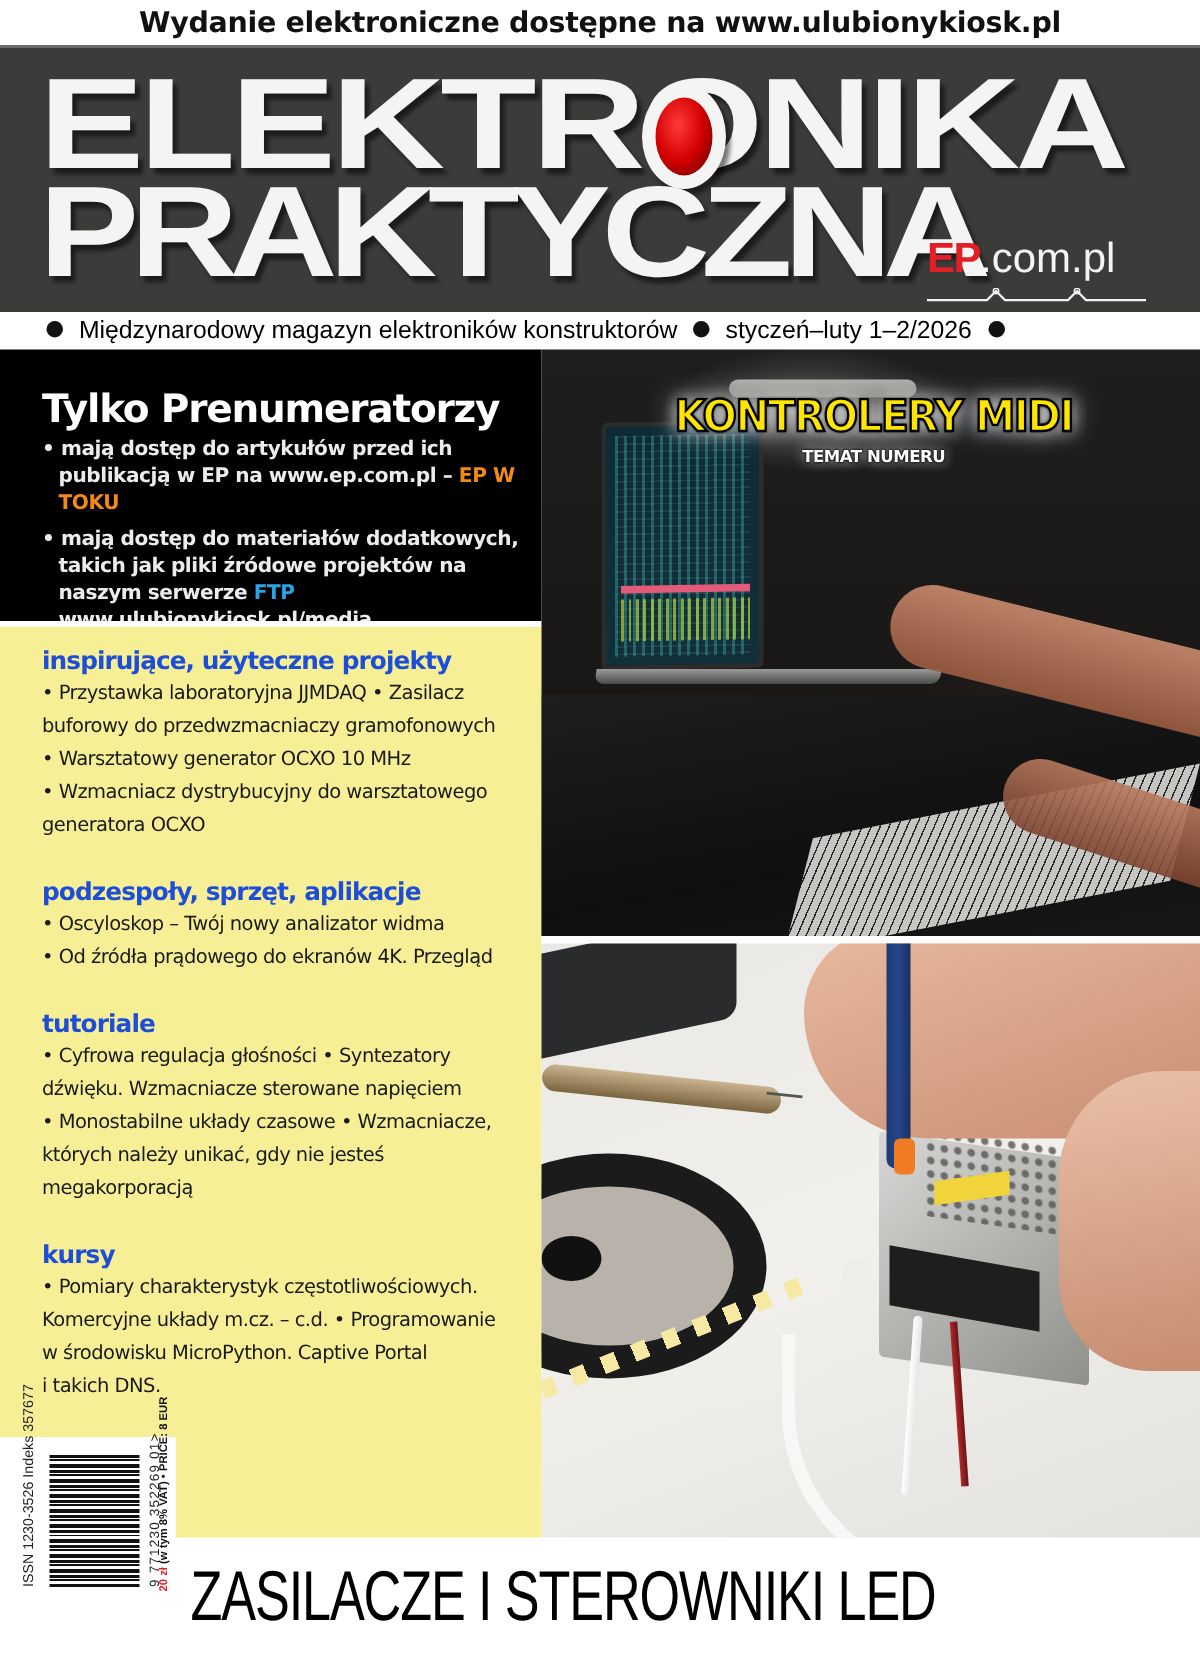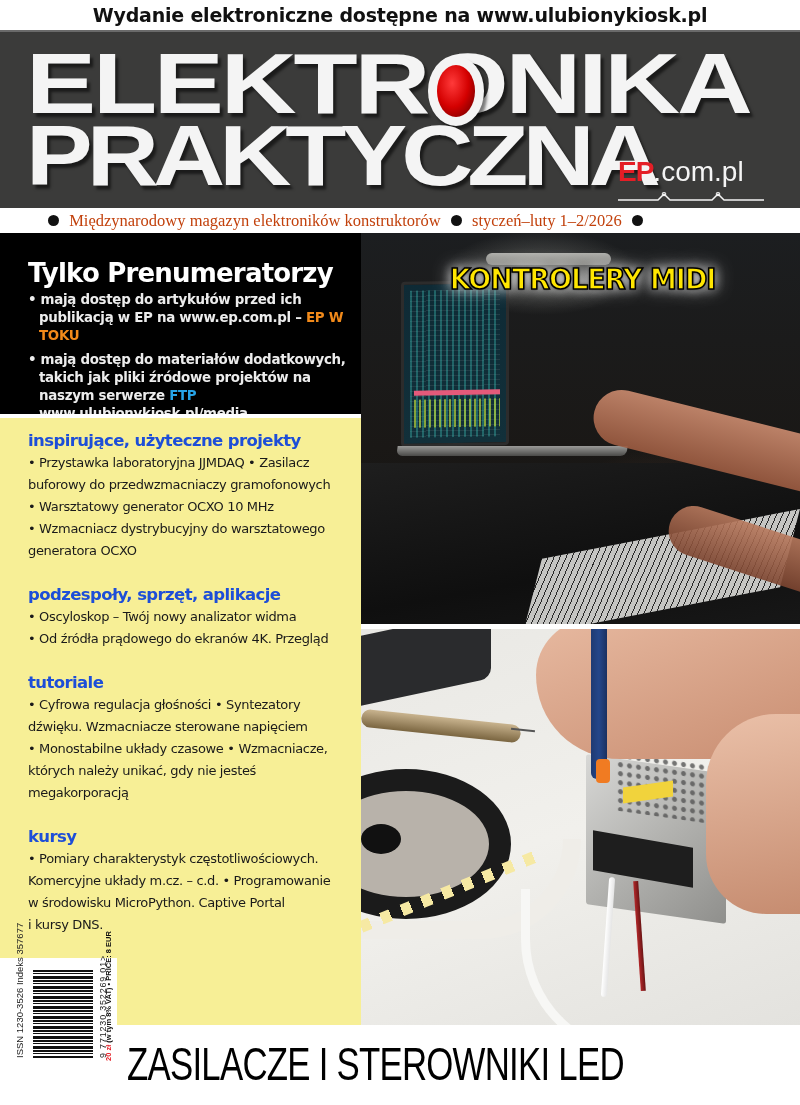--- a/index.html
+++ b/index.html
@@ -40,22 +40,22 @@
     font-family: "Liberation Sans", sans-serif; font-size: 28px; white-space: nowrap;
   }
   .ep-site .ep { color: #e41e26; font-weight: bold; letter-spacing: -1px; }
   .ep-site .rest { color: #f4f4f4; }
   .ep-underline {
     position: absolute; left: 618px; top: 160px; width: 146px; height: 10px;
   }
 
   .tagline {
     position: absolute; left: 0; top: 208px; width: 800px; height: 25px;
-    background: #ffffff; font-family: Liberation Serif, serif; font-size: 16.5px;
-    line-height: 25px; color: #c2410c; white-space: nowrap; padding-left: 42px;
+    background: #ffffff; font-family: Liberation Sans, sans-serif; font-size: 16.5px;
+    line-height: 25px; color: #000000; white-space: nowrap; padding-left: 25px;
   }
   .tagline .dot { display: inline-block; width: 11px; height: 11px; border-radius: 50%; background: #111; margin: 0 6px; vertical-align: 0px; }
 
   .subs-box {
     position: absolute; left: 0; top: 233px; width: 361px; height: 181px; background: #000;
     padding: 24px 0 6px 28px; color: #f2f2f2;
   }
   .subs-title {
     font-family: "DejaVu Sans", sans-serif; font-weight: bold; font-size: 26px;
     color: #fff; letter-spacing: -0.8px; line-height: 32px;
@@ -278,41 +278,42 @@
       <span class="toc-line">których należy unikać, gdy nie jesteś</span>
       <span class="toc-line">megakorporacją</span>
     </div>
   </div>
   <div class="toc-section">
     <div class="toc-heading">kursy</div>
     <div class="toc-body">
       <span class="toc-line">• Pomiary charakterystyk częstotliwościowych.</span>
       <span class="toc-line">Komercyjne układy m.cz. – c.d. • Programowanie</span>
       <span class="toc-line">w środowisku MicroPython. Captive Portal</span>
-      <span class="toc-line">i kursy DNS.</span>
+      <span class="toc-line">i takich DNS.</span>
     </div>
   </div>
 </div>
 
 <div class="photo-top">
   <div class="lamp"></div>
   <div class="laptop-screen">
     <div class="grid"></div>
       <div class="bar"></div>
       <div class="meters"></div>
   </div>
   <div class="laptop-base"></div>
   <div class="piano"></div>
   <div class="keys"></div>
   <div class="arm"></div>
   <div class="hand2"></div>
 </div>
 
 <div class="midi-badge">
   <span class="midi-title">KONTROLERY MIDI</span>
+  <span class="midi-sub">TEMAT NUMERU</span>
 </div>
 
 <div class="photo-divider"></div>
 
 <div class="photo-bottom">
   <div class="dark-obj"></div>
   <div class="iron"></div>
   <div class="iron-tip"></div>
   <div class="reel"></div>
   <div class="reel-hub"></div>

